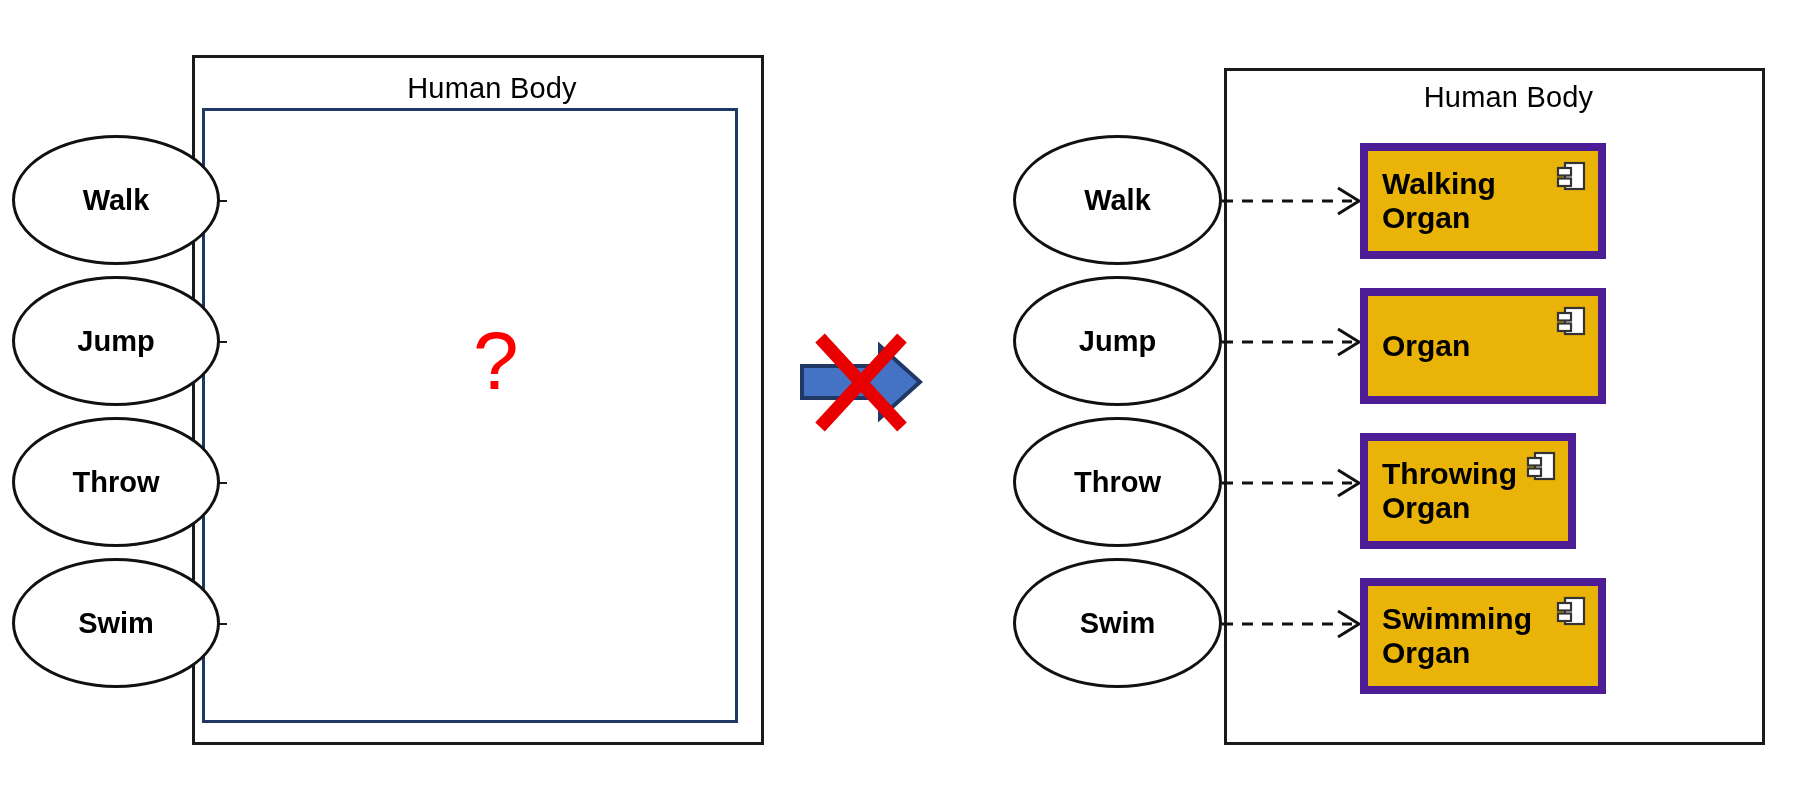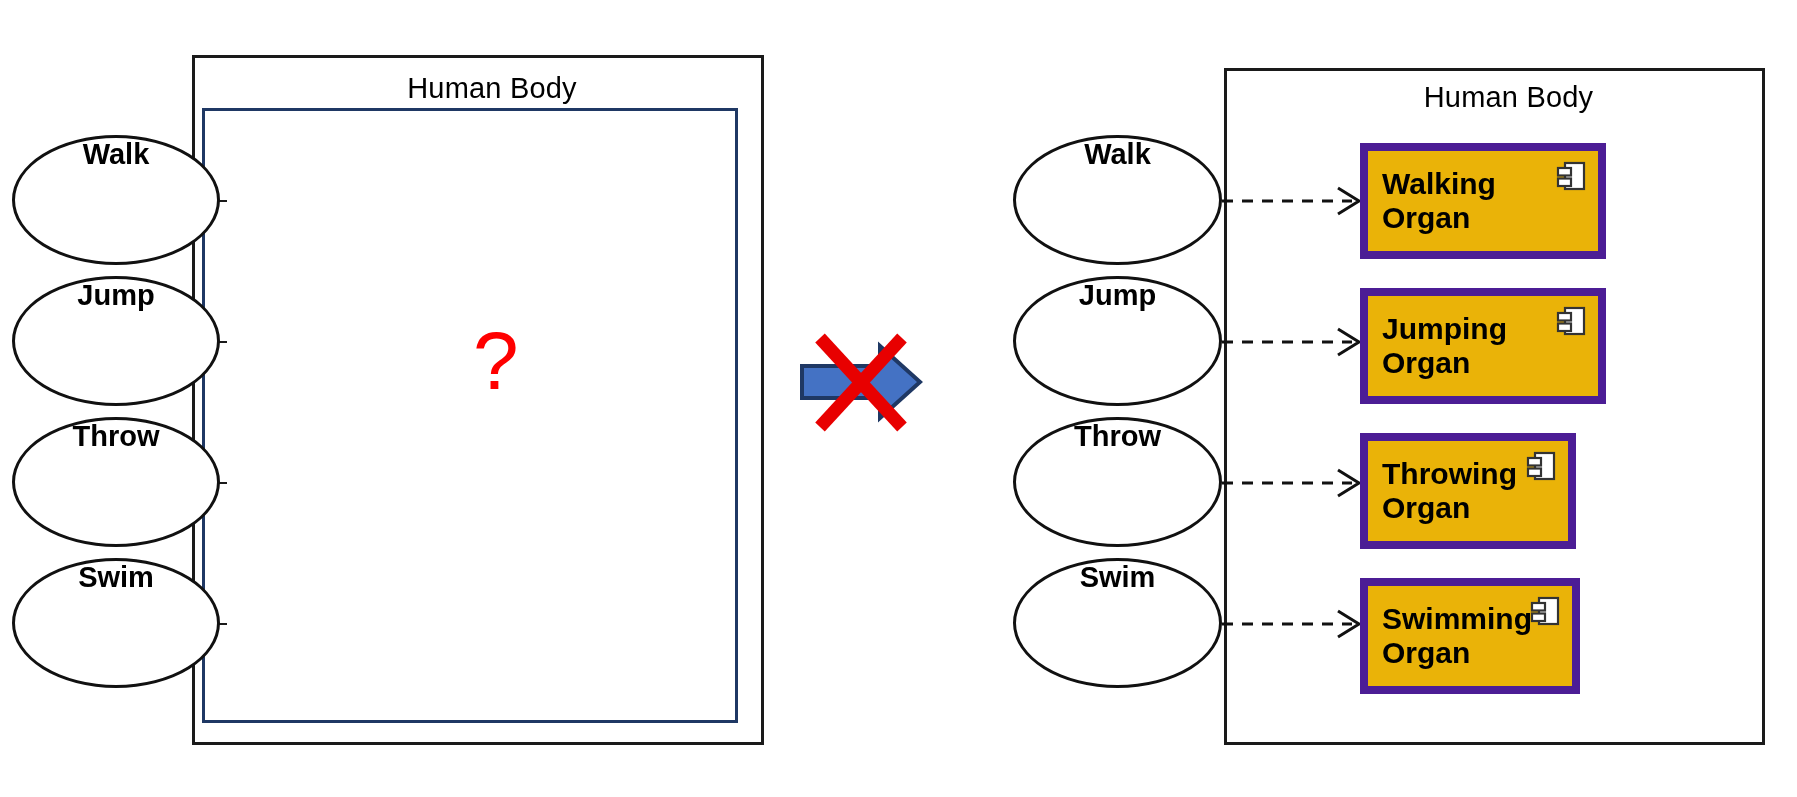--- a/index.html
+++ b/index.html
@@ -59,20 +59,21 @@
   }
 
   
   .usecase {
     position: absolute;
     border: 3px solid #111111;
     border-radius: 50%;
     background: #ffffff;
     box-sizing: border-box;
     display: flex;
+    align-items: center;
     justify-content: center;
   }
   .usecase-label {
     font-size: 29px;
     font-weight: bold;
     color: #000000;
     white-space: nowrap;
   }
 
   
@@ -208,21 +209,20 @@
     </div>
     <svg class="component-icon" viewBox="0 0 30 32">
       <rect x="9" y="2" width="19" height="26" fill="#ffffff" stroke="#333333" stroke-width="2.2"></rect>
       <rect x="2" y="7" width="13" height="7.5" fill="#ffffff" stroke="#333333" stroke-width="2.2"></rect>
       <rect x="2" y="17.5" width="13" height="7.5" fill="#ffffff" stroke="#333333" stroke-width="2.2"></rect>
     </svg>
   </div>
 
   <div class="component-box" style="left:1360px; top:288px; width:246px; height:116px;">
     <div class="component-name">
-      <div>Jumping</div>
       <div>Organ</div>
     </div>
     <svg class="component-icon" viewBox="0 0 30 32">
       <rect x="9" y="2" width="19" height="26" fill="#ffffff" stroke="#333333" stroke-width="2.2"></rect>
       <rect x="2" y="7" width="13" height="7.5" fill="#ffffff" stroke="#333333" stroke-width="2.2"></rect>
       <rect x="2" y="17.5" width="13" height="7.5" fill="#ffffff" stroke="#333333" stroke-width="2.2"></rect>
     </svg>
   </div>
 
   <div class="component-box" style="left:1360px; top:433px; width:216px; height:116px;">
@@ -230,21 +230,21 @@
       <div>Throwing</div>
       <div>Organ</div>
     </div>
     <svg class="component-icon" viewBox="0 0 30 32">
       <rect x="9" y="2" width="19" height="26" fill="#ffffff" stroke="#333333" stroke-width="2.2"></rect>
       <rect x="2" y="7" width="13" height="7.5" fill="#ffffff" stroke="#333333" stroke-width="2.2"></rect>
       <rect x="2" y="17.5" width="13" height="7.5" fill="#ffffff" stroke="#333333" stroke-width="2.2"></rect>
     </svg>
   </div>
 
-  <div class="component-box" style="left:1360px; top:578px; width:220px; height:116px;">
+  <div class="component-box" style="left:1360px; top:578px; width:246px; height:116px;">
     <div class="component-name">
       <div>Swimming</div>
       <div>Organ</div>
     </div>
     <svg class="component-icon" viewBox="0 0 30 32">
       <rect x="9" y="2" width="19" height="26" fill="#ffffff" stroke="#333333" stroke-width="2.2"></rect>
       <rect x="2" y="7" width="13" height="7.5" fill="#ffffff" stroke="#333333" stroke-width="2.2"></rect>
       <rect x="2" y="17.5" width="13" height="7.5" fill="#ffffff" stroke="#333333" stroke-width="2.2"></rect>
     </svg>
   </div>

